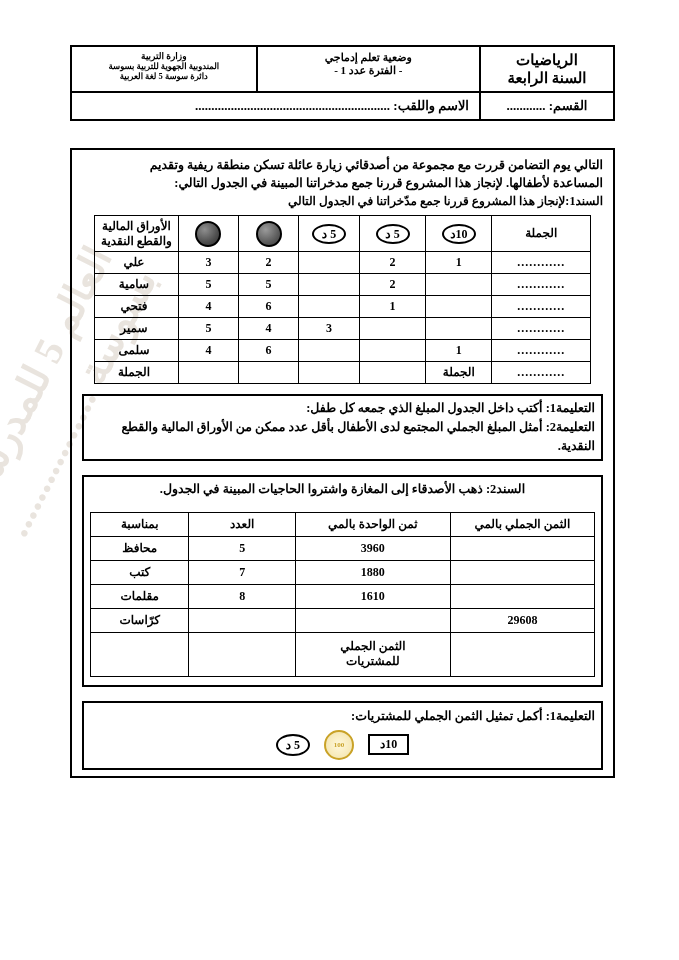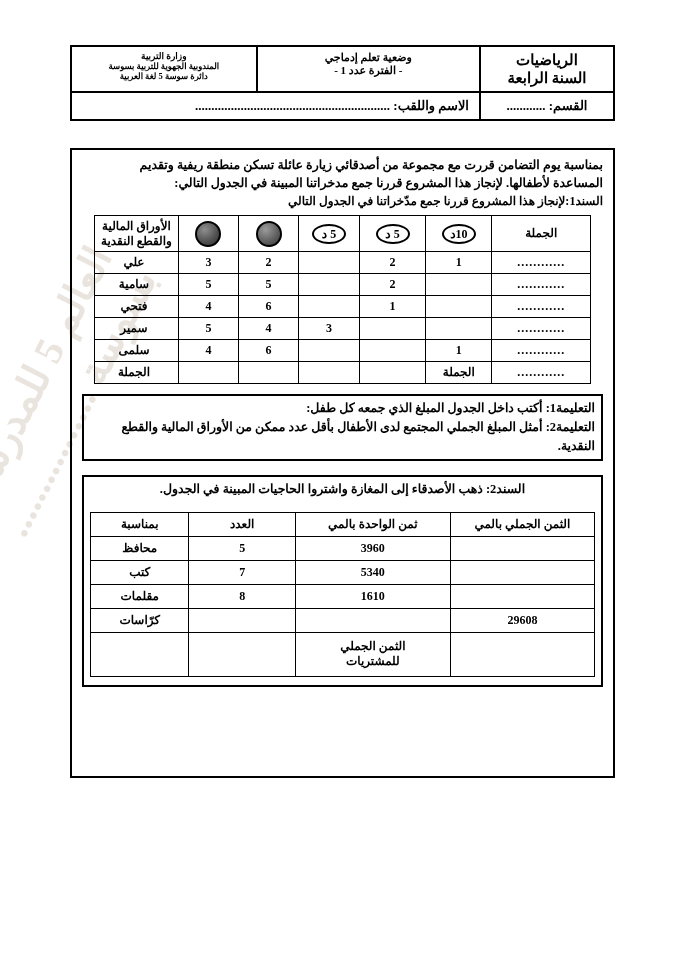--- a/index.html
+++ b/index.html
@@ -145,21 +145,21 @@
         </div>
         <div class="hrow hrow2">
           <div class="c1">القسم: ............</div>
           <div class="c2">الاسم واللقب: ............................................................</div>
         </div>
       </div>
 
       <div class="mainbox">
 
         <div class="intro">
-          <span class="line">بمناسبة يوم التضامن قررت مع مجموعة من أصدقائي زيارة عائلة تسكن منطقة ريفية وتقديم</span>
+          <span class="line">التالي يوم التضامن قررت مع مجموعة من أصدقائي زيارة عائلة تسكن منطقة ريفية وتقديم</span>
           <span class="line">المساعدة لأطفالها. لإنجاز هذا المشروع قررنا جمع مدخراتنا المبينة في الجدول التالي:</span>
         </div>
         <div class="sanad">السند1:لإنجاز هذا المشروع قررنا جمع مدّخراتنا في الجدول التالي</div>
 
         <table class="tbl1">
           <thead>
             <tr class="hdrh">
               <th class="c-jumla">الجملة</th>
               <th class="c-10">
                 <span class="chip">10د</span>
@@ -256,21 +256,21 @@
             </thead>
             <tbody>
               <tr>
                 <td></td>
                 <td>3960</td>
                 <td>5</td>
                 <td>محافظ</td>
               </tr>
               <tr>
                 <td></td>
-                <td>5340</td>
+                <td>1880</td>
                 <td>7</td>
                 <td>كتب</td>
               </tr>
               <tr>
                 <td></td>
                 <td>1610</td>
                 <td>8</td>
                 <td>مقلمات</td>
               </tr>
               <tr>
@@ -285,17 +285,25 @@
                   <div>الثمن الجملي</div>
                   <div>للمشتريات</div>
                 </td>
                 <td></td>
                 <td></td>
               </tr>
             </tbody>
           </table>
         </div>
 
+        <div class="instr3">
+          <div>التعليمة1: أكمل تمثيل الثمن الجملي للمشتريات:</div>
+          <div class="marks">
+            <div class="mark-box">10د</div>
+            <div class="stamp">100</div>
+            <div class="mark-circle">5 د</div>
+          </div>
+        </div>
 
       </div>
     </div>
   </div>
 </div>
 
 </body></html>

